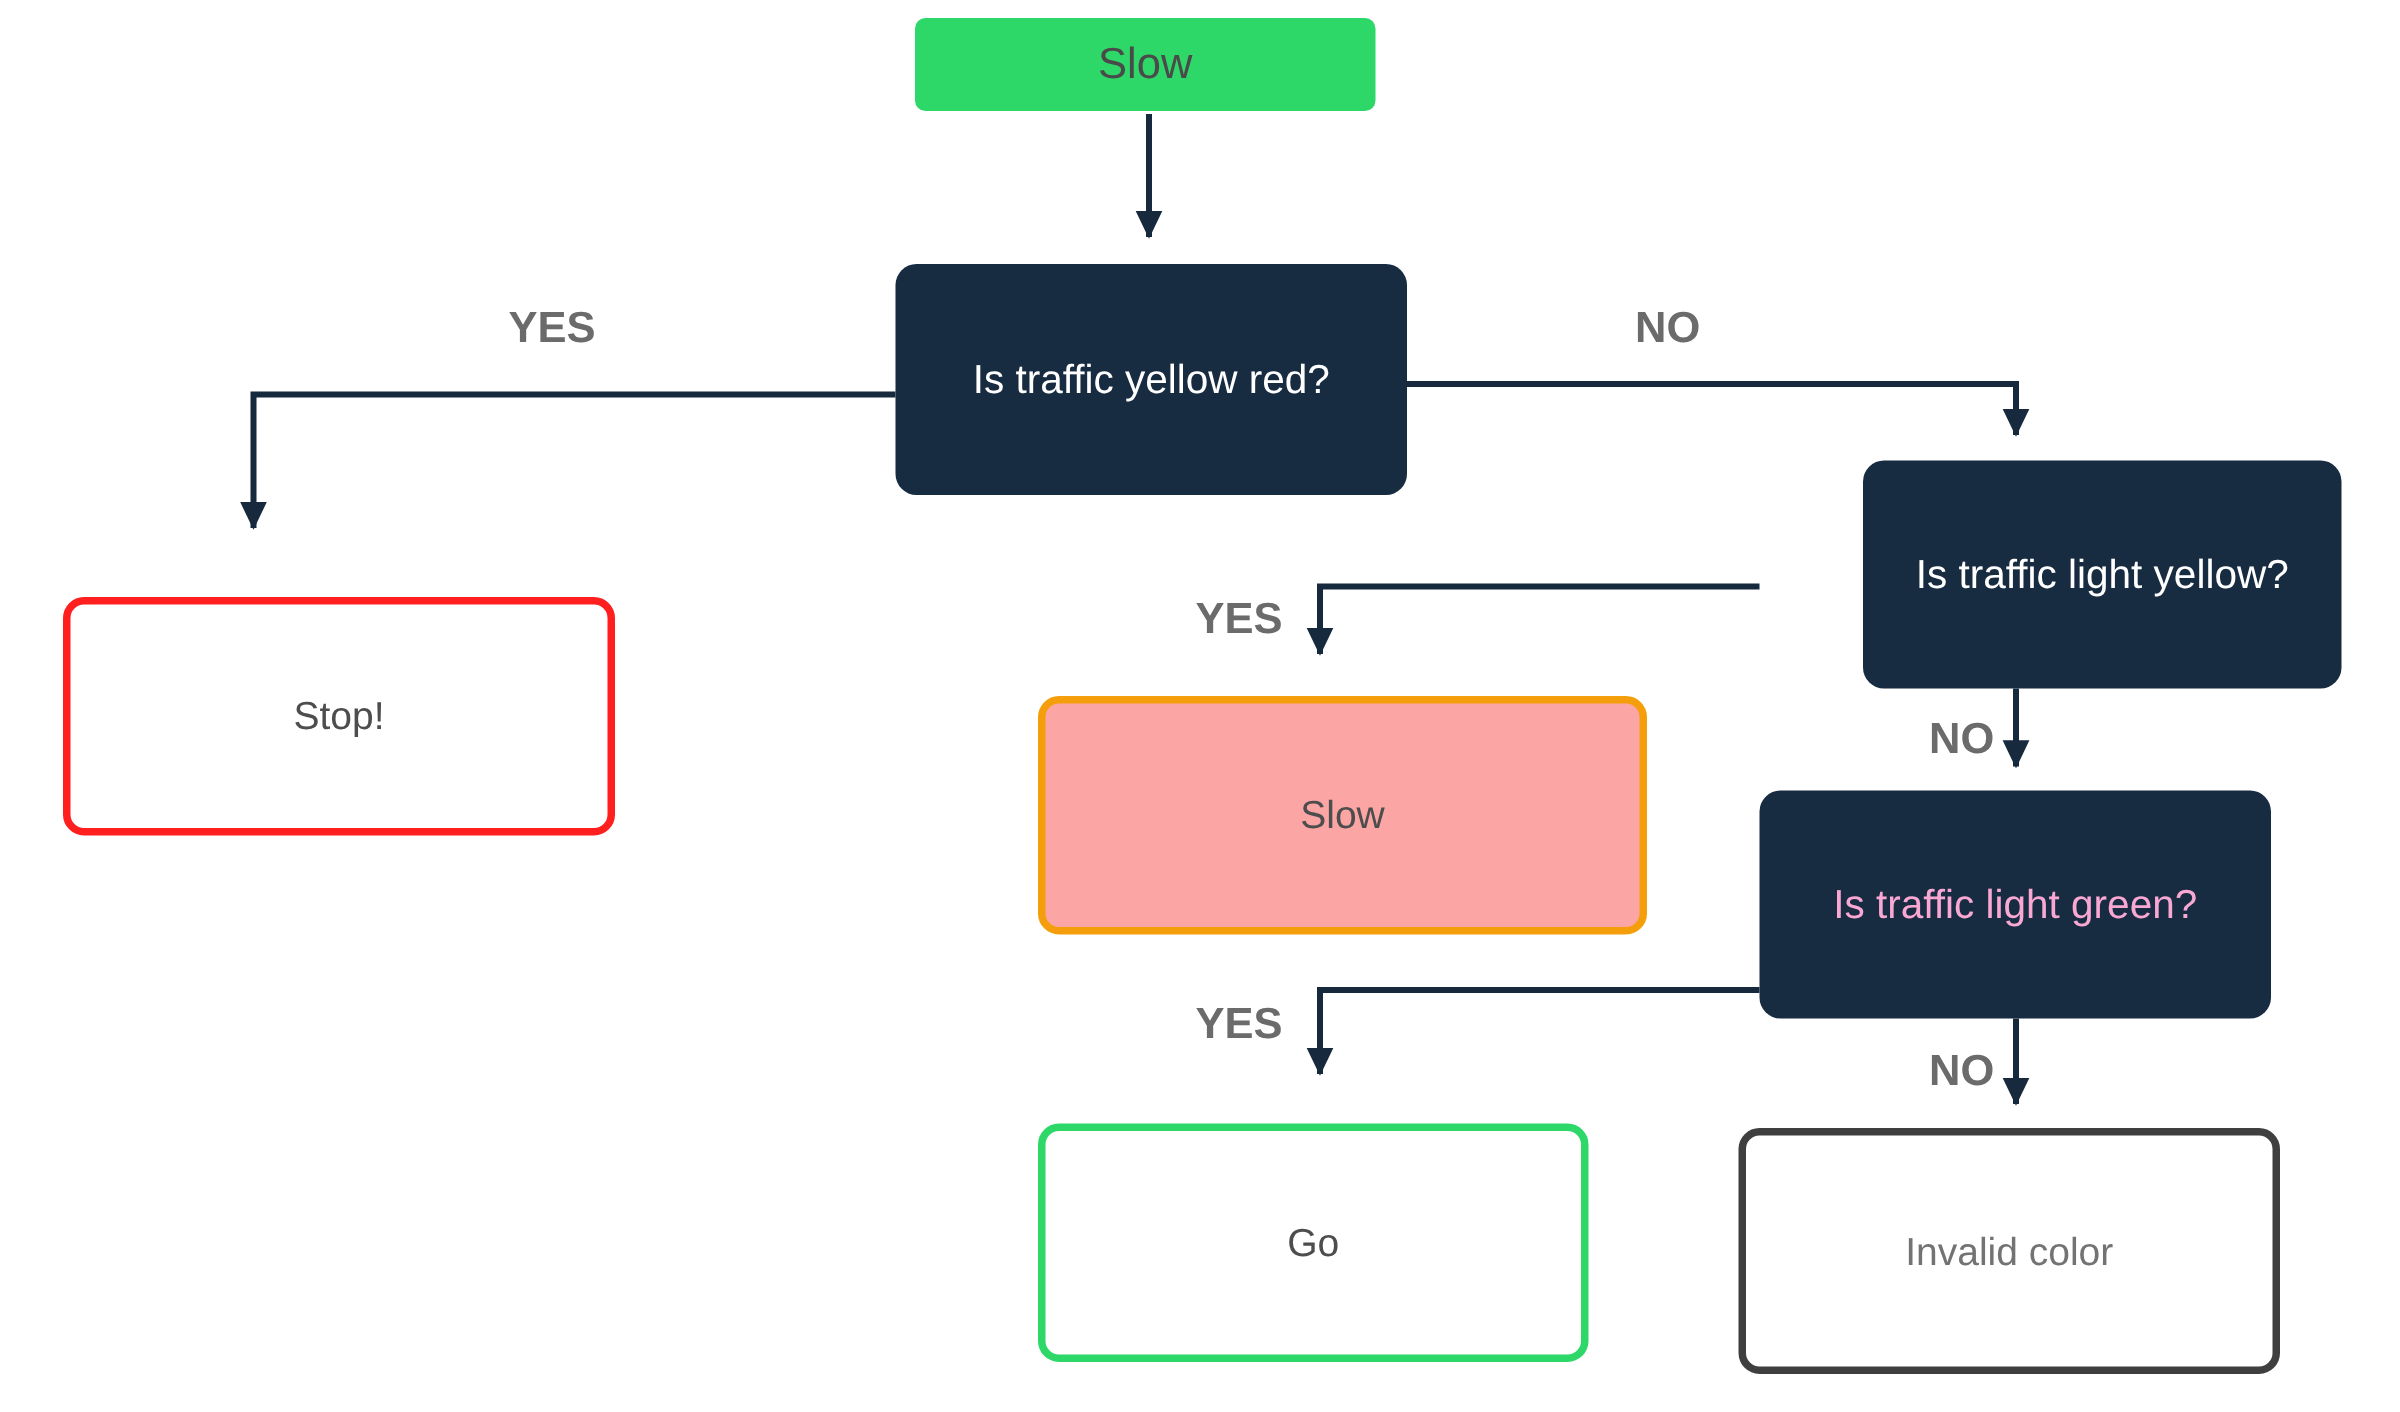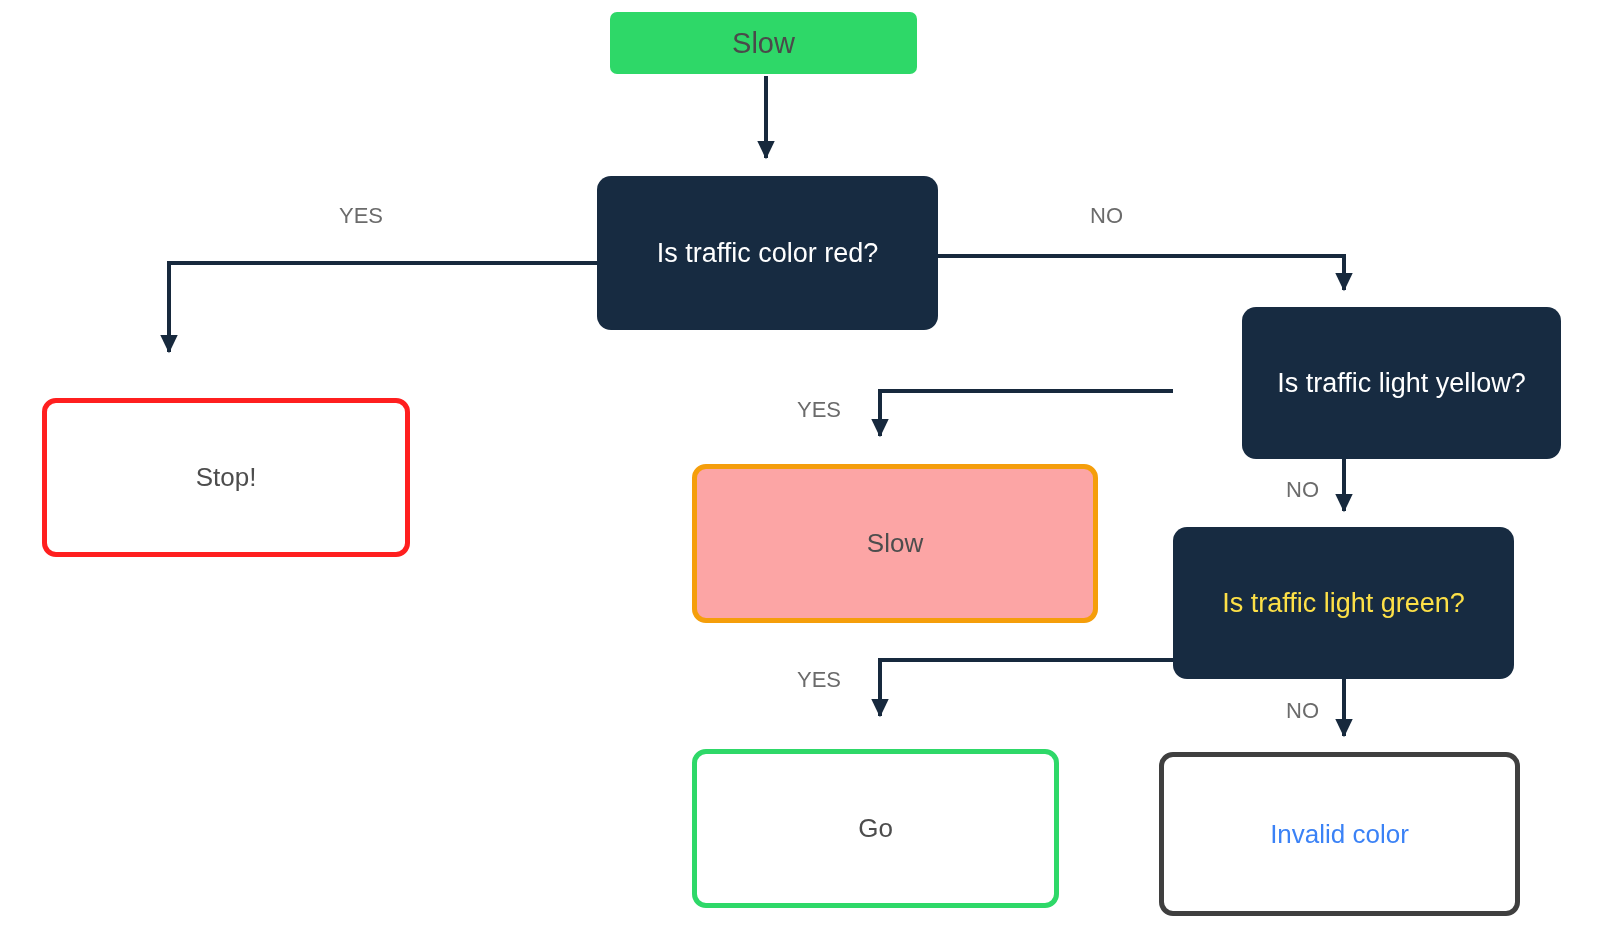--- a/index.html
+++ b/index.html
@@ -51,22 +51,22 @@
     font-size: 26px;
     font-weight: normal;
     color: #4d4d4d;
     border-style: solid;
     border-width: 5px;
     border-radius: 14px;
   }
   .edge-label {
     position: absolute;
     color: #6b6b6b;
-    font-size: 22px;
-    font-weight: 400;
+    font-size: 29px;
+    font-weight: 700;
     white-space: nowrap;
     line-height: 1;
   }
 </style>
 </head>
 <body>
 
 <div id="canvas" style="background: rgb(255, 255, 255);">
   <svg id="edges" viewBox="0 0 1600 941" width="1600" height="941" xmlns="http://www.w3.org/2000/svg">
       <defs>
@@ -80,38 +80,38 @@
       <path d="M 1173 391 L 880 391 L 880 436" fill="none" stroke="#17293D" stroke-width="4" stroke-linecap="butt" stroke-linejoin="miter" marker-end="url(#arrowhead)"></path>
       <path d="M 1344 459 L 1344 511" fill="none" stroke="#17293D" stroke-width="4" stroke-linecap="butt" stroke-linejoin="miter" marker-end="url(#arrowhead)"></path>
       <path d="M 1173 660 L 880 660 L 880 716" fill="none" stroke="#17293D" stroke-width="4" stroke-linecap="butt" stroke-linejoin="miter" marker-end="url(#arrowhead)"></path>
       <path d="M 1344 679 L 1344 736" fill="none" stroke="#17293D" stroke-width="4" stroke-linecap="butt" stroke-linejoin="miter" marker-end="url(#arrowhead)"></path>
     </svg>
   <div id="nodes">
       <div class="node node-start" style="left: 610px; top: 12px; width: 307px; height: 62px; background: rgb(46, 216, 104); color: rgb(74, 74, 74);">
         <span>Slow</span>
       </div>
       <div class="node node-decision" style="left: 597px; top: 176px; width: 341px; height: 154px; background: rgb(23, 43, 65); color: rgb(255, 255, 255);">
-        <span>Is traffic color red?</span>
+        <span>Is traffic yellow red?</span>
       </div>
       <div class="node node-terminal" style="left: 42px; top: 398px; width: 368px; height: 159px; background: rgb(255, 255, 255); color: rgb(77, 77, 77); border-color: rgb(255, 31, 31);">
         <span>Stop!</span>
       </div>
       <div class="node node-decision" style="left: 1242px; top: 307px; width: 319px; height: 152px; background: rgb(23, 43, 65); color: rgb(255, 255, 255); justify-content: center;">
         <span>Is traffic light yellow?</span>
       </div>
       <div class="node node-terminal" style="left: 692px; top: 464px; width: 406px; height: 159px; background: #fca5a5; color: rgb(77, 77, 77); border-color: rgb(245, 158, 11);">
         <span>Slow</span>
       </div>
-      <div class="node node-decision" style="left: 1173px; top: 527px; width: 341px; height: 152px; background: rgb(23, 43, 65); color: #fde047;">
+      <div class="node node-decision" style="left: 1173px; top: 527px; width: 341px; height: 152px; background: rgb(23, 43, 65); color: #f9a8d4;">
         <span>Is traffic light green?</span>
       </div>
       <div class="node node-terminal" style="left: 692px; top: 749px; width: 367px; height: 159px; background: rgb(255, 255, 255); color: rgb(77, 77, 77); border-color: rgb(46, 216, 104);">
         <span>Go</span>
       </div>
-      <div class="node node-terminal" style="left: 1159px; top: 752px; width: 361px; height: 164px; background: rgb(255, 255, 255); color: #3b82f6; border-color: rgb(63, 63, 63);">
+      <div class="node node-terminal" style="left: 1159px; top: 752px; width: 361px; height: 164px; background: rgb(255, 255, 255); color: #737373; border-color: rgb(63, 63, 63);">
         <span>Invalid color</span>
       </div>
     </div>
   <div id="labels">
       <div class="edge-label" style="left: 339px; top: 205px;">YES</div>
       <div class="edge-label" style="left: 1090px; top: 205px;">NO</div>
       <div class="edge-label" style="left: 797px; top: 399px;">YES</div>
       <div class="edge-label" style="left: 1286px; top: 479px;">NO</div>
       <div class="edge-label" style="left: 797px; top: 669px;">YES</div>
       <div class="edge-label" style="left: 1286px; top: 700px;">NO</div>

